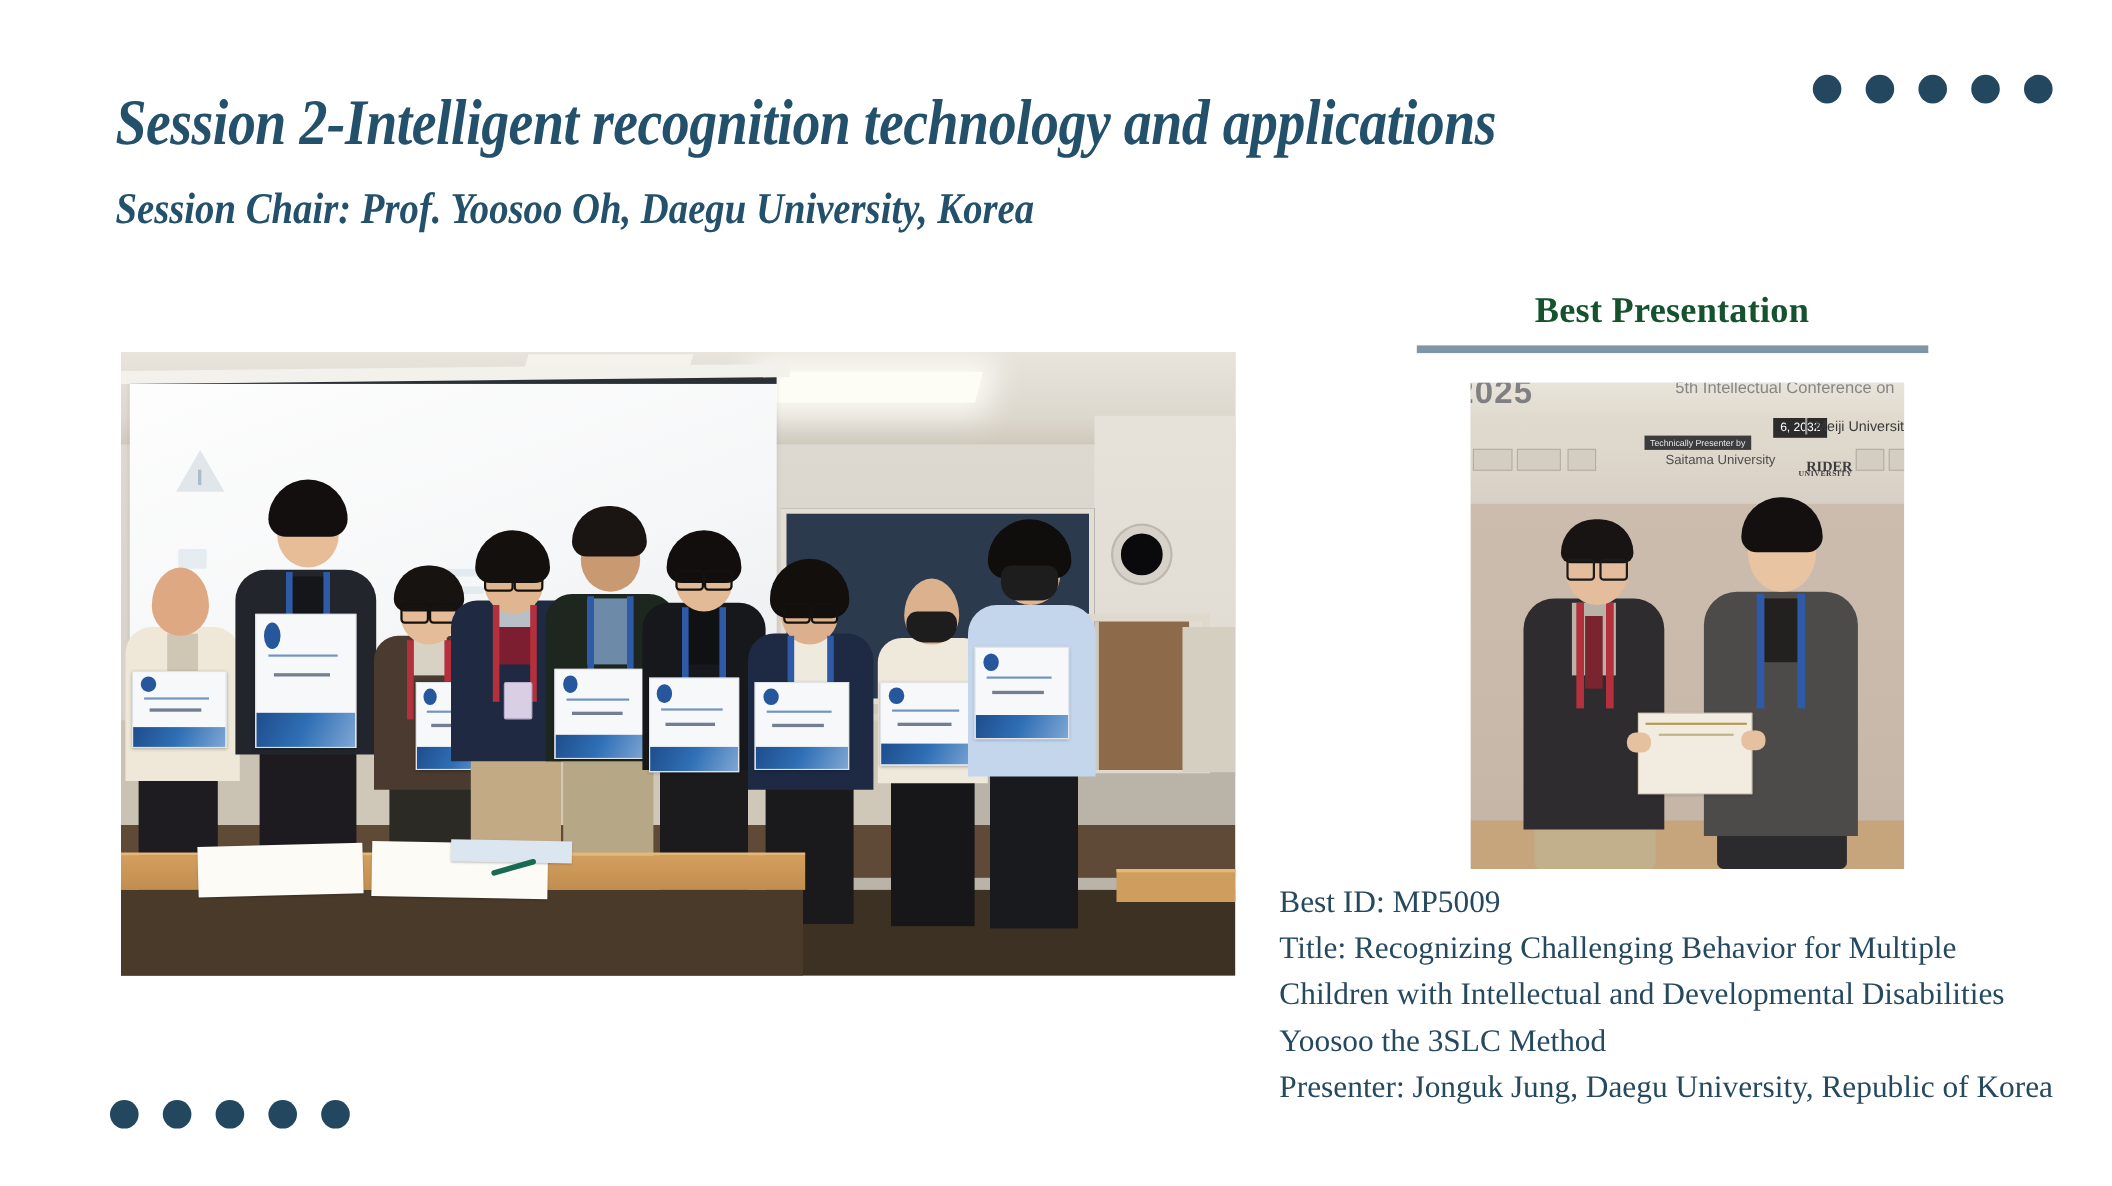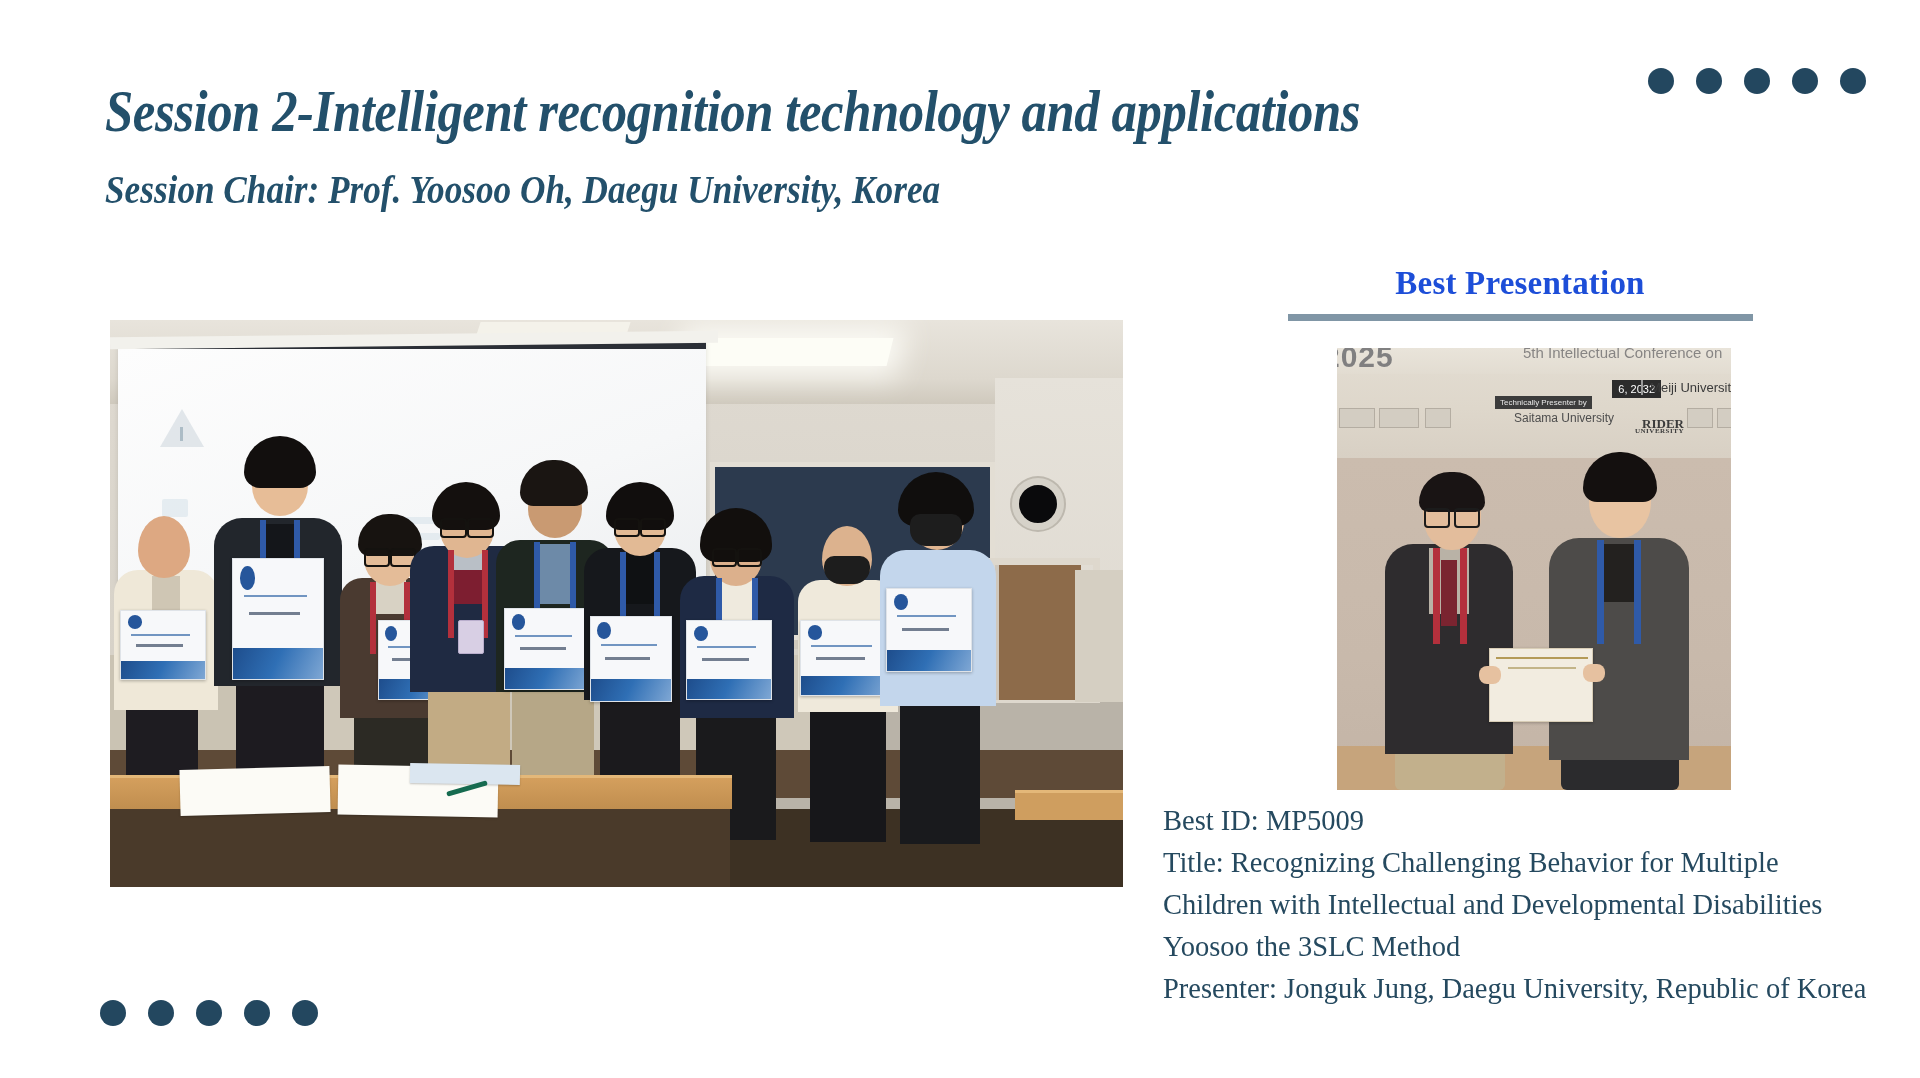--- a/index.html
+++ b/index.html
@@ -35,21 +35,21 @@
     font-size:40px; line-height:1.0;
     color:#23506b;
     transform:scaleX(0.88); transform-origin:left center;
     white-space:nowrap;
   }
 
   
   .right-col { position:absolute; left:1160px; top:265px; width:720px; }
   .panel-heading {
     text-align:center; font-weight:bold; font-size:33px;
-    color:#1d4ed8; letter-spacing:0.2px;
+    color:#14532d; letter-spacing:0.2px;
     font-family:"Liberation Serif", serif;
   }
   .panel-rule {
     margin:12px auto 0 auto; width:465px; height:7px;
     background:#8096a6;
   }
 
   
   .award-photo {
     position:absolute; left:1337px; top:348px;

